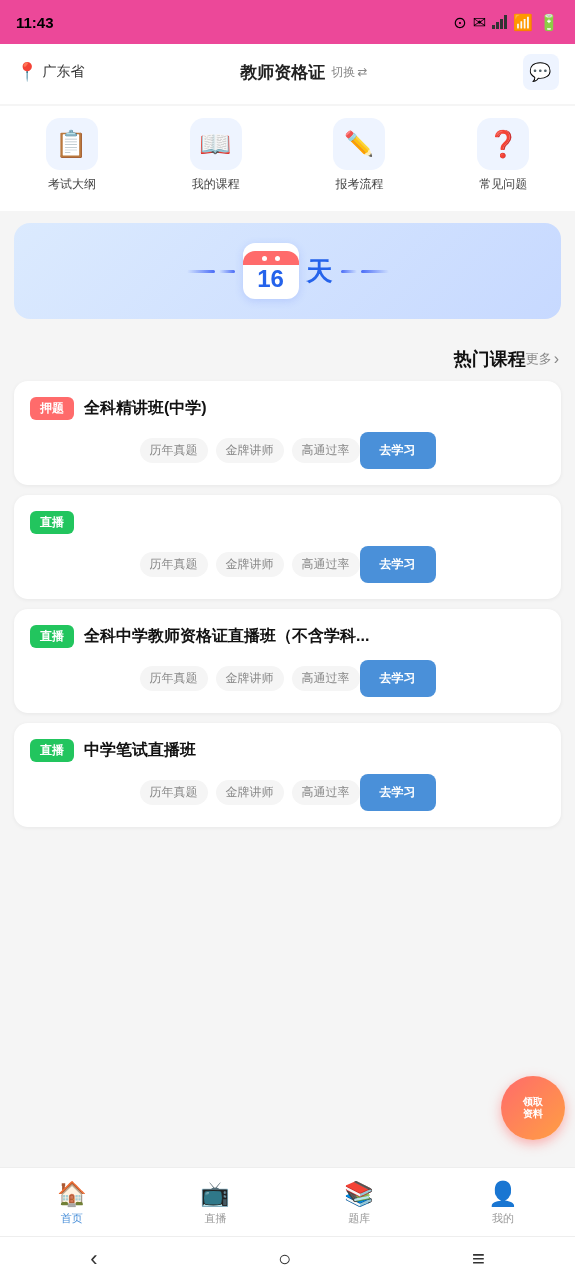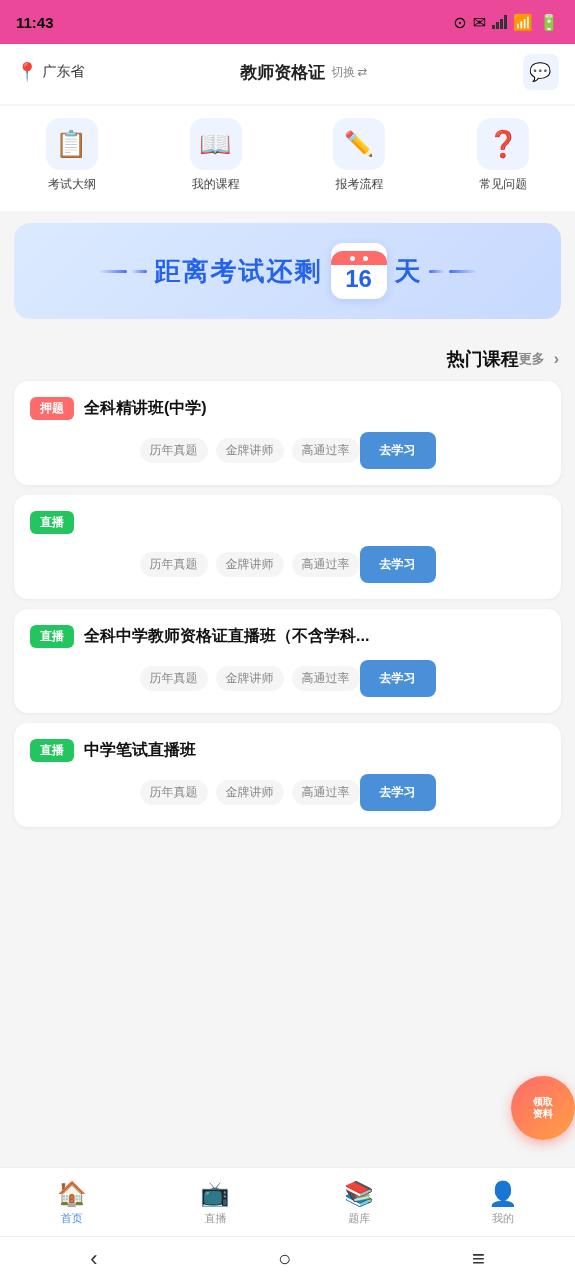--- a/index.html
+++ b/index.html
@@ -188,25 +188,24 @@
       padding: 16px 16px 10px;
     }
     .section-title {
       font-size: 18px;
       font-weight: 700;
       color: #111;
     }
     .more-link {
       display: flex;
       align-items: center;
-      gap: 9px;
+      gap: 2px;
       font-size: 13px;
       color: #888;
       cursor: pointer;
-      font-weight: bold;
     }
     .more-arrow {
       font-size: 16px;
       color: #888;
     }
 
     
     .course-list {
       display: flex;
       flex-direction: column;
@@ -266,21 +265,21 @@
       padding: 10px 20px;
       font-size: 12px;
       font-weight: 600;
       cursor: pointer;
       flex-shrink: 0;
     }
 
     
     .float-btn {
       position: fixed;
-      right: 0;
+      right: 10px;
       bottom: 140px;
       width: 64px; height: 64px;
       background: linear-gradient(135deg, #ff6b6b, #ff9f43);
       border-radius: 50%;
       display: flex; align-items: center; justify-content: center;
       box-shadow: 0 4px 12px rgba(255,107,107,0.5);
       z-index: 100;
       cursor: pointer;
       flex-direction: column;
     }
@@ -399,21 +398,20 @@
     <div class="quick-nav-icon">❓</div>
     <span class="quick-nav-label">常见问题</span>
   </div>
 </div>
 
 <div class="banner">
   <div class="banner-dash">
     <div class="dash-line"></div>
     <div class="dash-line" style="width:16px;"></div>
   </div>
-  <span class="banner-text">距离考试还剩</span>
   <div class="calendar-badge">
     <div class="calendar-top">
       <div class="calendar-dot"></div>
       <div class="calendar-dot"></div>
     </div>
     <span class="calendar-number">16</span>
   </div>
   <span class="banner-day-text">天</span>
   <div class="banner-dash">
     <div class="dash-line right" style="width:16px;"></div>

